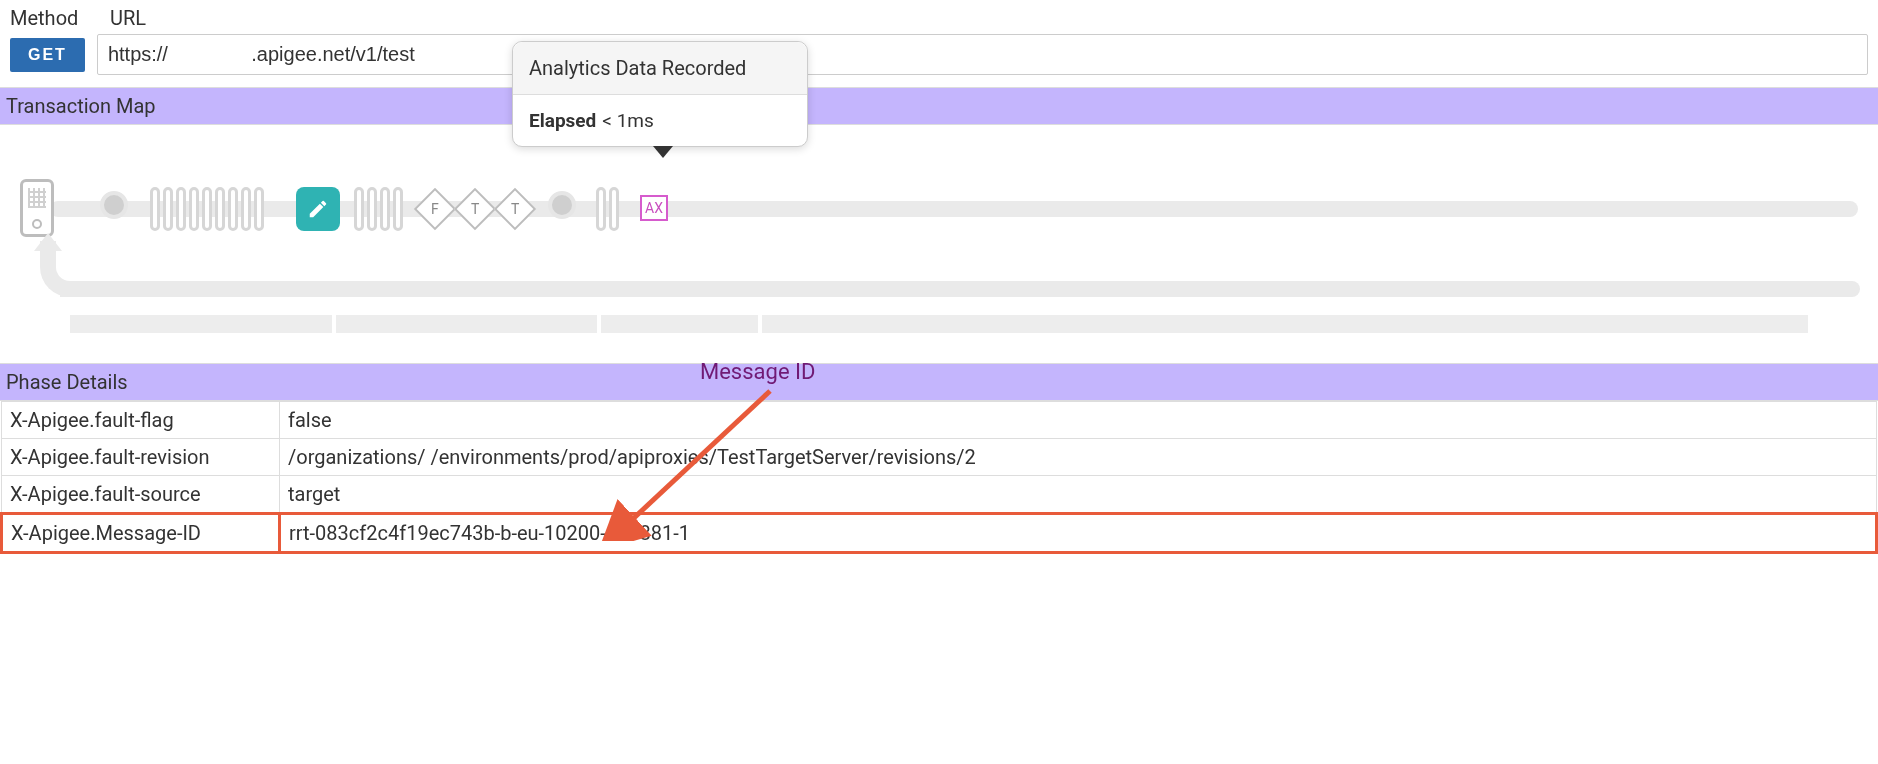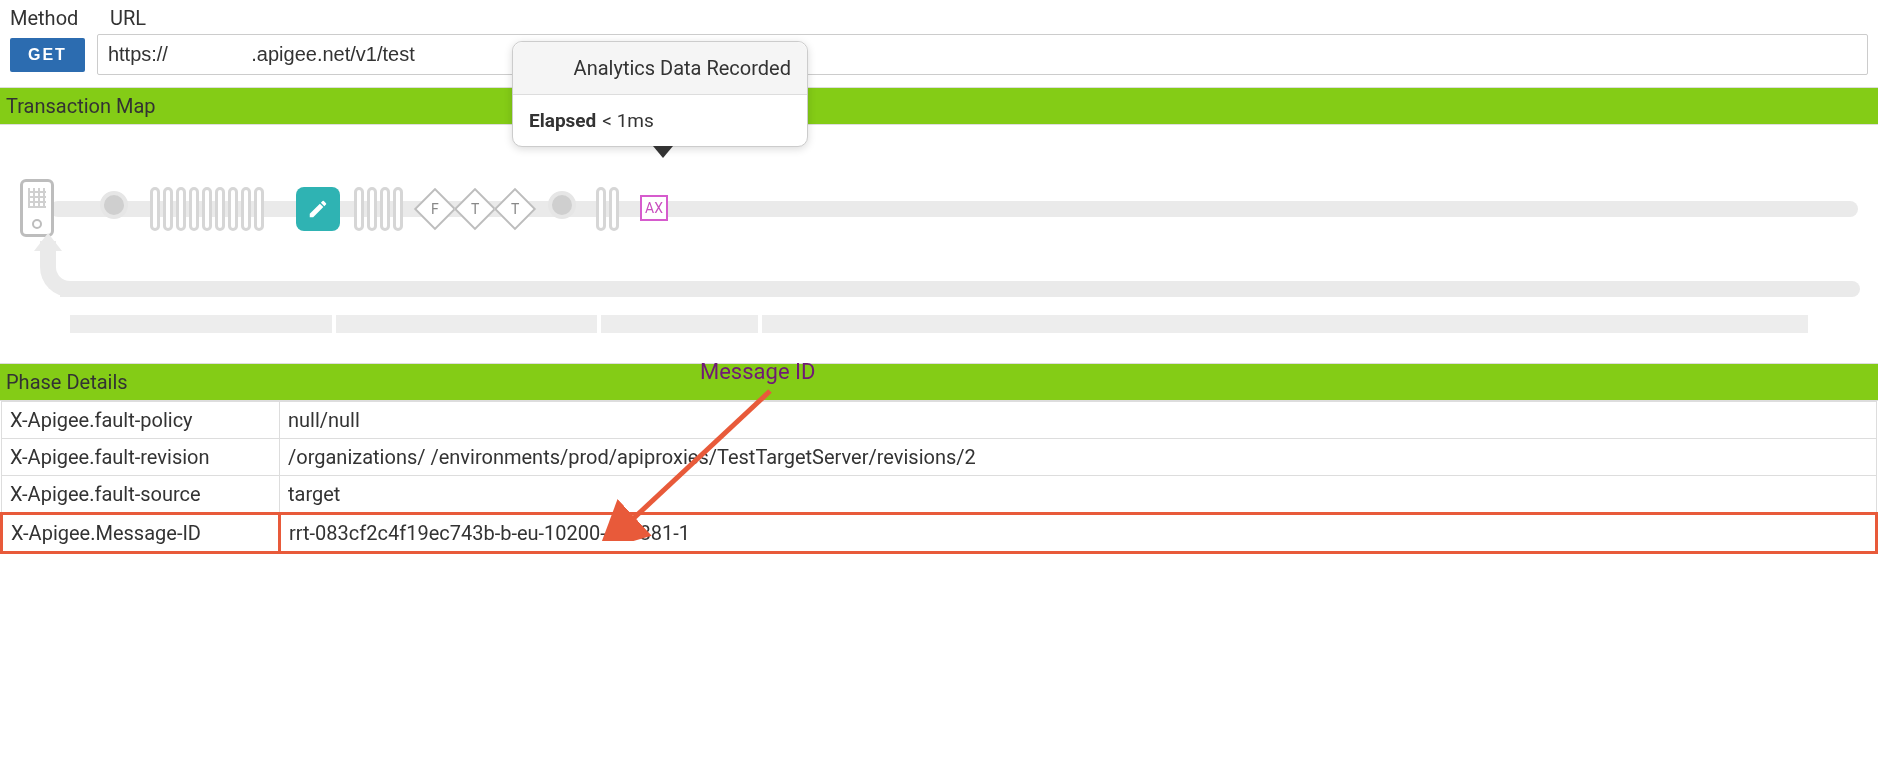--- a/index.html
+++ b/index.html
@@ -37,21 +37,21 @@
   }
   .url-input {
     flex: 1;
     border: 1px solid #ccc;
     border-radius: 2px;
     padding: 8px 10px;
     font-size: 20px;
     color: #333;
   }
   .section-header {
-    background: #84cc16;
+    background: #c4b5fd;
     border-top: 1px solid #ddd;
     border-bottom: 1px solid #ddd;
     padding: 6px 6px;
     font-size: 20px;
   }
   .trans-map {
     position: relative;
     padding: 26px 20px 40px 20px;
     height: 190px;
   }
@@ -184,21 +184,20 @@
     border-radius: 10px;
     box-shadow: 0 2px 8px rgba(0,0,0,0.15);
     z-index: 10;
   }
   .tooltip-header {
     background: #f5f5f5;
     border-bottom: 1px solid #ddd;
     padding: 14px 16px;
     font-size: 20px;
     border-radius: 10px 10px 0 0;
-    text-align: right;
   }
   .tooltip-body {
     padding: 14px 16px;
     display: flex;
     gap: 6px;
     font-size: 19px;
   }
   .tooltip-body .k { font-weight: 700; }
   .tooltip-tail {
     position: absolute;
@@ -339,22 +338,22 @@
       <marker id="ah" markerWidth="12" markerHeight="12" refX="4" refY="5" orient="auto">
         <path d="M0,0 L10,5 L0,10 z" fill="#e85a3a"></path>
       </marker>
     </defs>
     <line x1="170" y1="10" x2="20" y2="150" stroke="#e85a3a" stroke-width="5" marker-end="url(#ah)"></line>
   </svg>
 
   <table class="phase-table">
     <tbody id="phase-body">
         <tr>
-          <td>X-Apigee.fault-policy</td>
-          <td>null/null</td>
+          <td>X-Apigee.fault-flag</td>
+          <td>false</td>
         </tr>
         <tr>
           <td>X-Apigee.fault-revision</td>
           <td>/organizations/            /environments/prod/apiproxies/TestTargetServer/revisions/2</td>
         </tr>
         <tr>
           <td>X-Apigee.fault-source</td>
           <td>target</td>
         </tr>
         <tr class="highlight-row">

